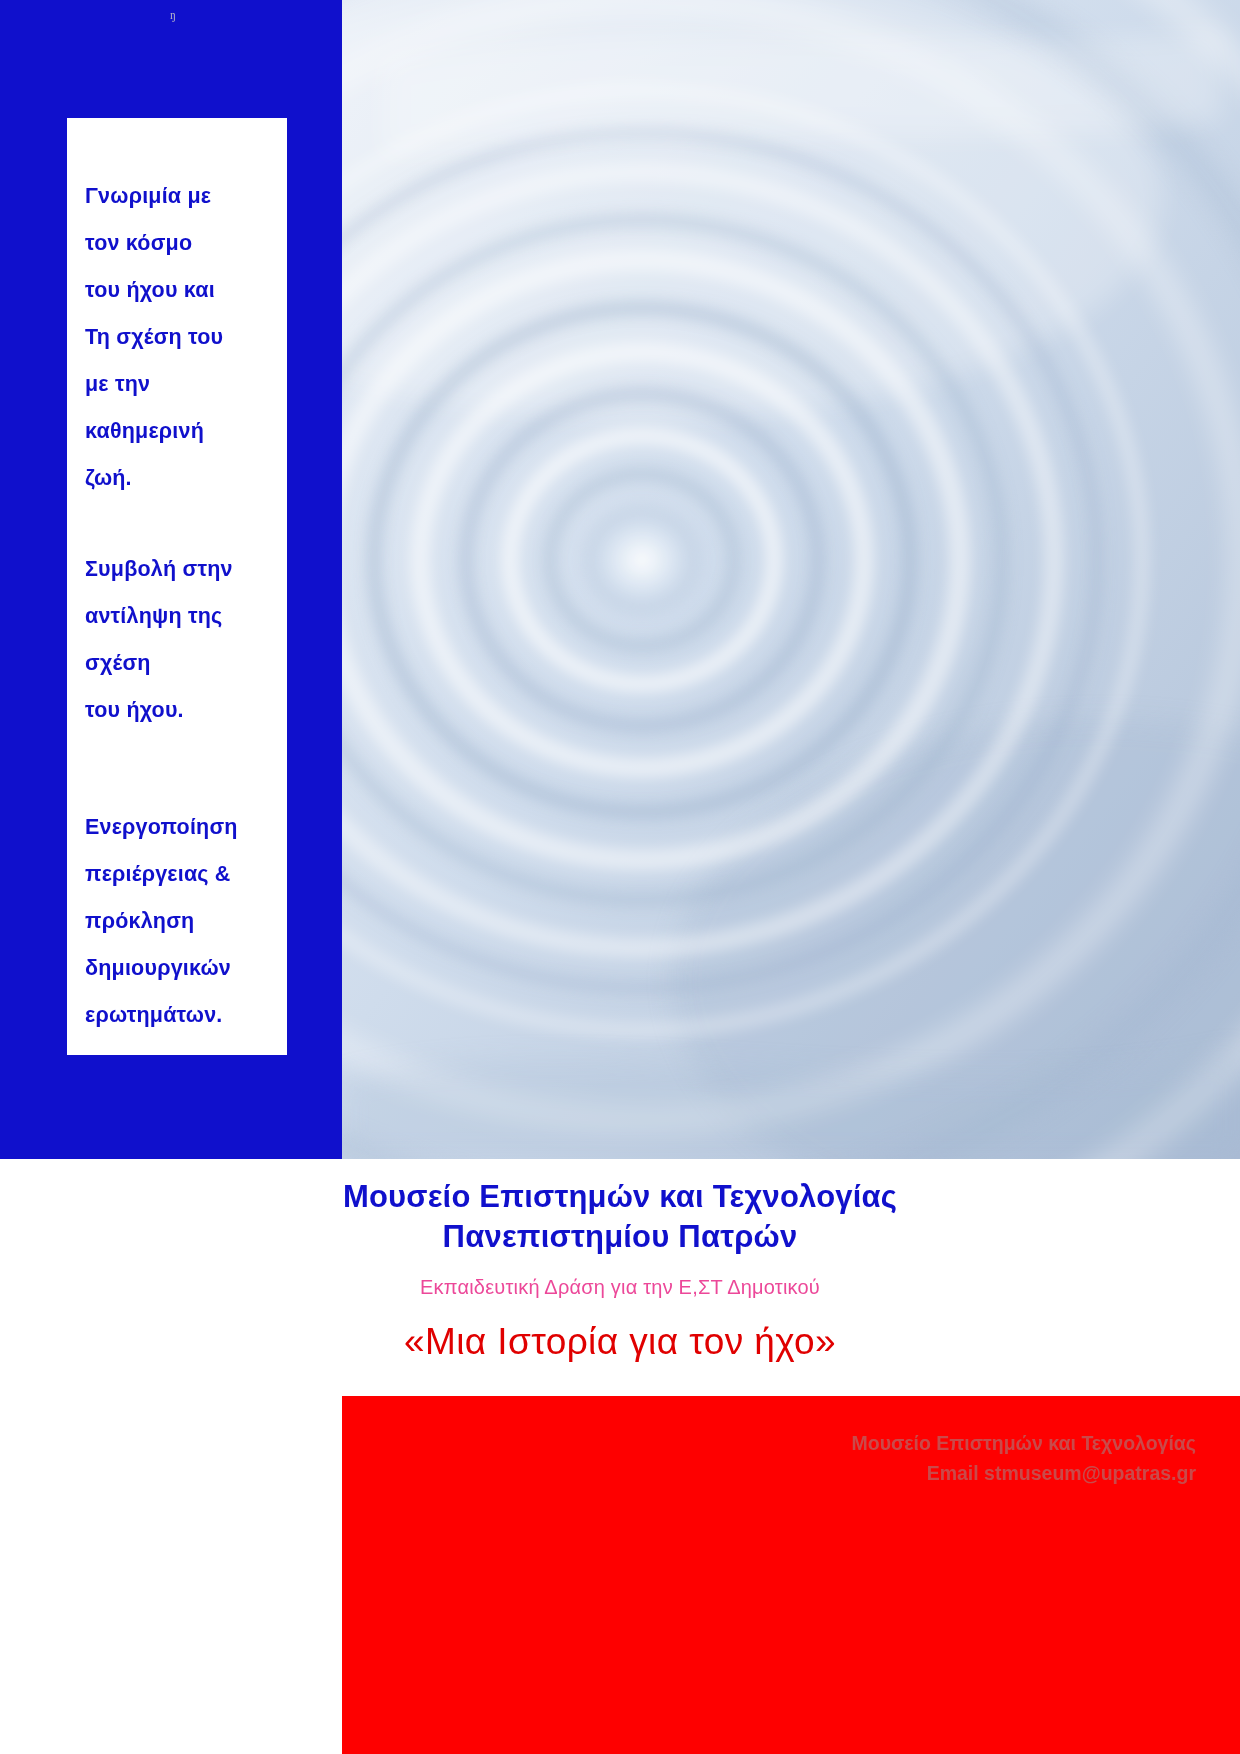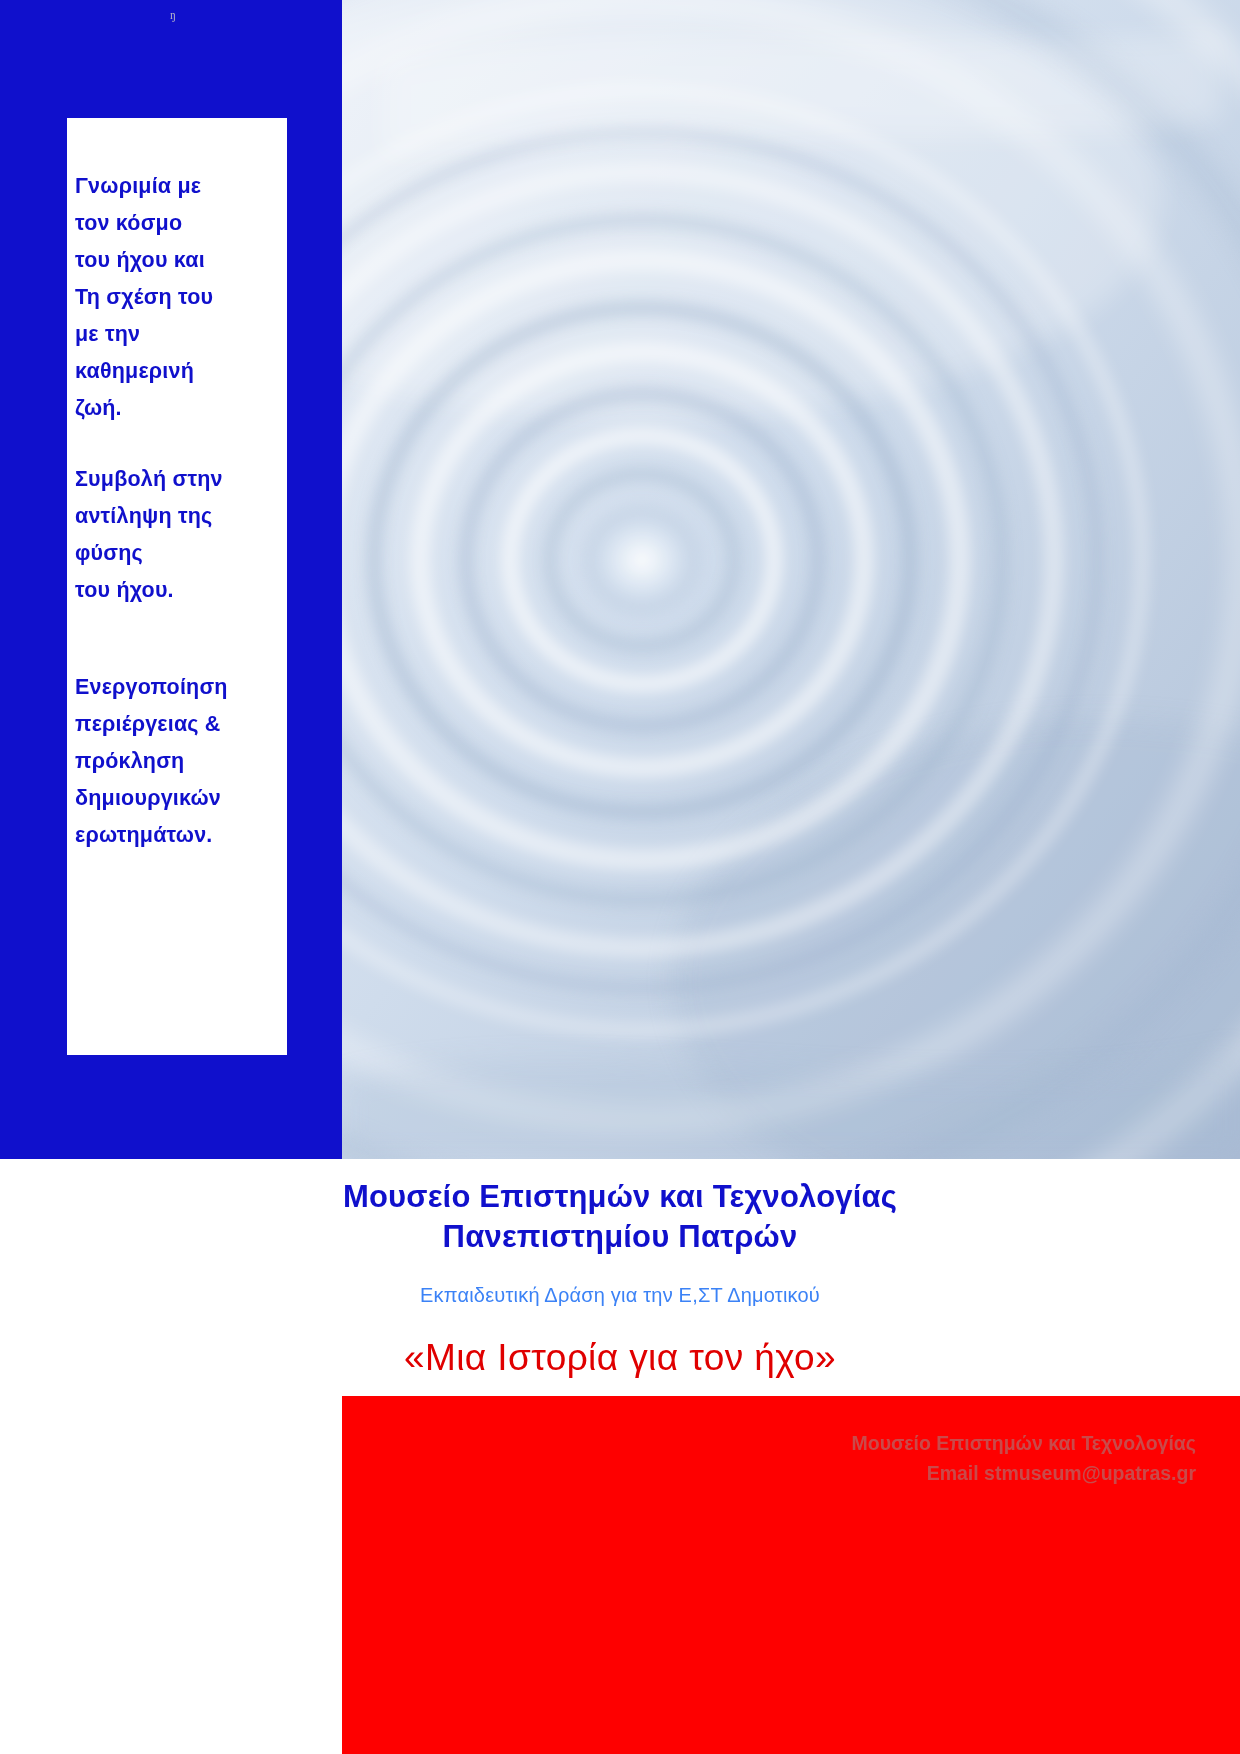--- a/index.html
+++ b/index.html
@@ -58,21 +58,21 @@
   #text-card {
     position: absolute;
     left: 67px;
     top: 118px;
     width: 220px;
     height: 937px;
     background: #ffffff;
     padding: 50px 18px 14px 8px;
   }
   #text-card p {
-    margin: 0;
+    margin: 10px;
     color: #1010cc;
     font-weight: bold;
     font-size: 21.5px;
     line-height: 1.72;
     letter-spacing: 0.2px;
   }
   #text-card .gap { height: 34px; }
   #text-card .gap-lg { height: 60px; }
 
   
@@ -98,23 +98,23 @@
   #museum-title-1, #museum-title-2 {
     color: #1010cc;
     font-weight: bold;
     font-size: 31px;
     line-height: 1.28;
     margin: 0;
     letter-spacing: 0.2px;
   }
   #museum-title-1 { padding-top: 18px; }
   #subtitle {
-    color: #3b82f6;
+    color: #ec4899;
     font-size: 20px;
-    margin: 8px;
+    margin: 0;
     padding-top: 20px;
     letter-spacing: 0.2px;
   }
   #main-title {
     color: #e00000;
     font-weight: normal;
     font-size: 37px;
     margin: 0;
     padding-top: 22px;
     letter-spacing: 0.4px;
@@ -235,21 +235,21 @@
       <p>του ήχου και</p>
       <p>Τη σχέση του</p>
       <p>με την</p>
       <p>καθημερινή</p>
       <p>ζωή.</p>
 
       <div class="gap"></div>
 
       <p>Συμβολή στην</p>
       <p>αντίληψη  της</p>
-      <p>φύσης</p>
+      <p>σχέση</p>
       <p>του ήχου.</p>
 
       <div class="gap-lg"></div>
 
       <p>Ενεργοποίηση</p>
       <p>περιέργειας &amp;</p>
       <p>πρόκληση</p>
       <p>δημιουργικών</p>
       <p>ερωτημάτων.</p>
     </div>

